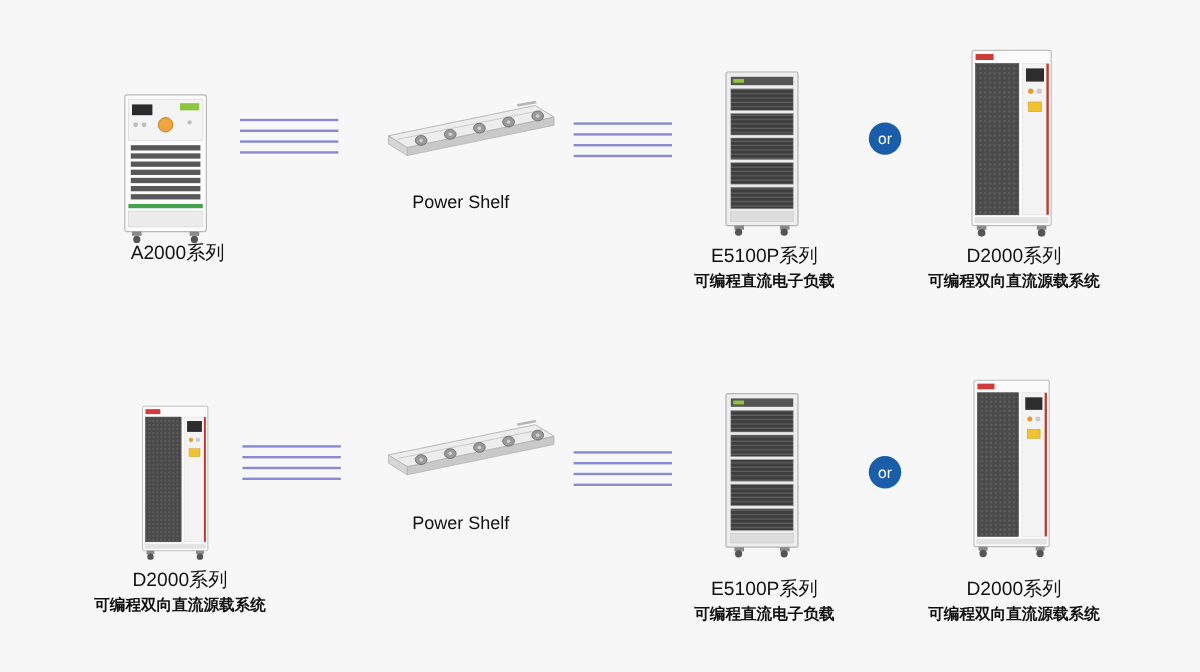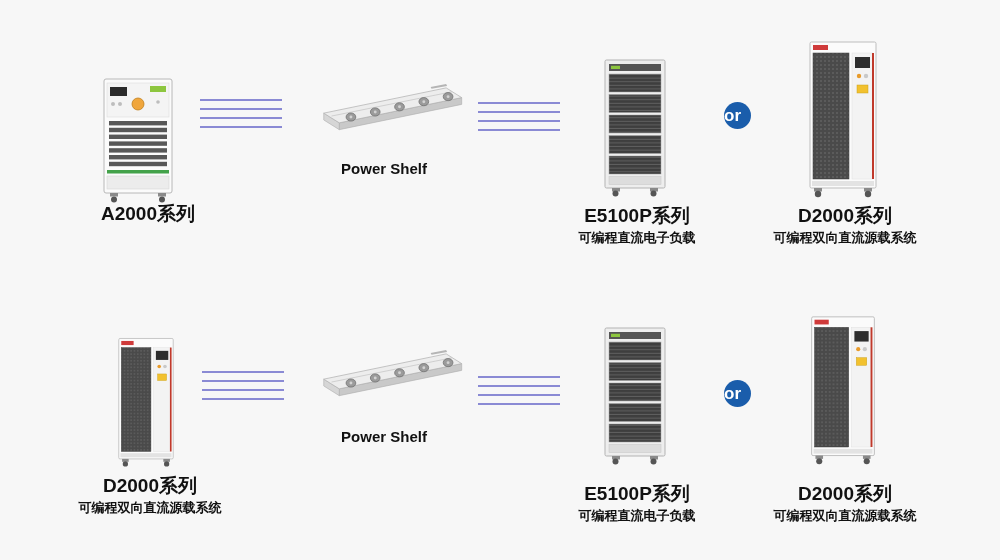--- a/index.html
+++ b/index.html
@@ -16,30 +16,30 @@
   .dev{position:absolute;display:block;}
   .connector{
     position:absolute;width:82px;height:29px;
     display:flex;flex-direction:column;justify-content:space-between;
   }
   .connector i{display:block;height:2px;background:var(--line,#8a8ad4);}
   .dev-label{
     position:absolute;width:240px;text-align:center;
     color:var(--text,#111);line-height:1.28;
   }
-  .dev-label .t{font-size:19px;font-weight:700;}
+  .dev-label .t{font-size:16px;font-weight:400;}
   .dev-label .s{font-size:13px;font-weight:700;margin-top:2px;}
   .shelf-label{
     position:absolute;width:140px;text-align:center;
-    font-size:15px;font-weight:700;color:var(--text,#111);
+    font-size:15px;font-weight:400;color:var(--text,#111);
   }
   .or-badge{
     position:absolute;width:27px;height:27px;border-radius:50%;
     background:var(--or-bg,#1a5dab);color:var(--or-fg,#fff);
-    font-size:17px;font-weight:700;line-height:27px;
+    font-size:13px;font-weight:400;text-align:center;line-height:27px;
   }
   .defs{position:absolute;width:0;height:0;overflow:hidden;}
 </style>
 </head>
 <body>
 
 <svg class="defs" aria-hidden="true">
   <defs>
     <pattern id="pat-grille" width="6" height="3.6" patternUnits="userSpaceOnUse">
       <rect width="6" height="3.6" fill="#3e3e3e"></rect>

